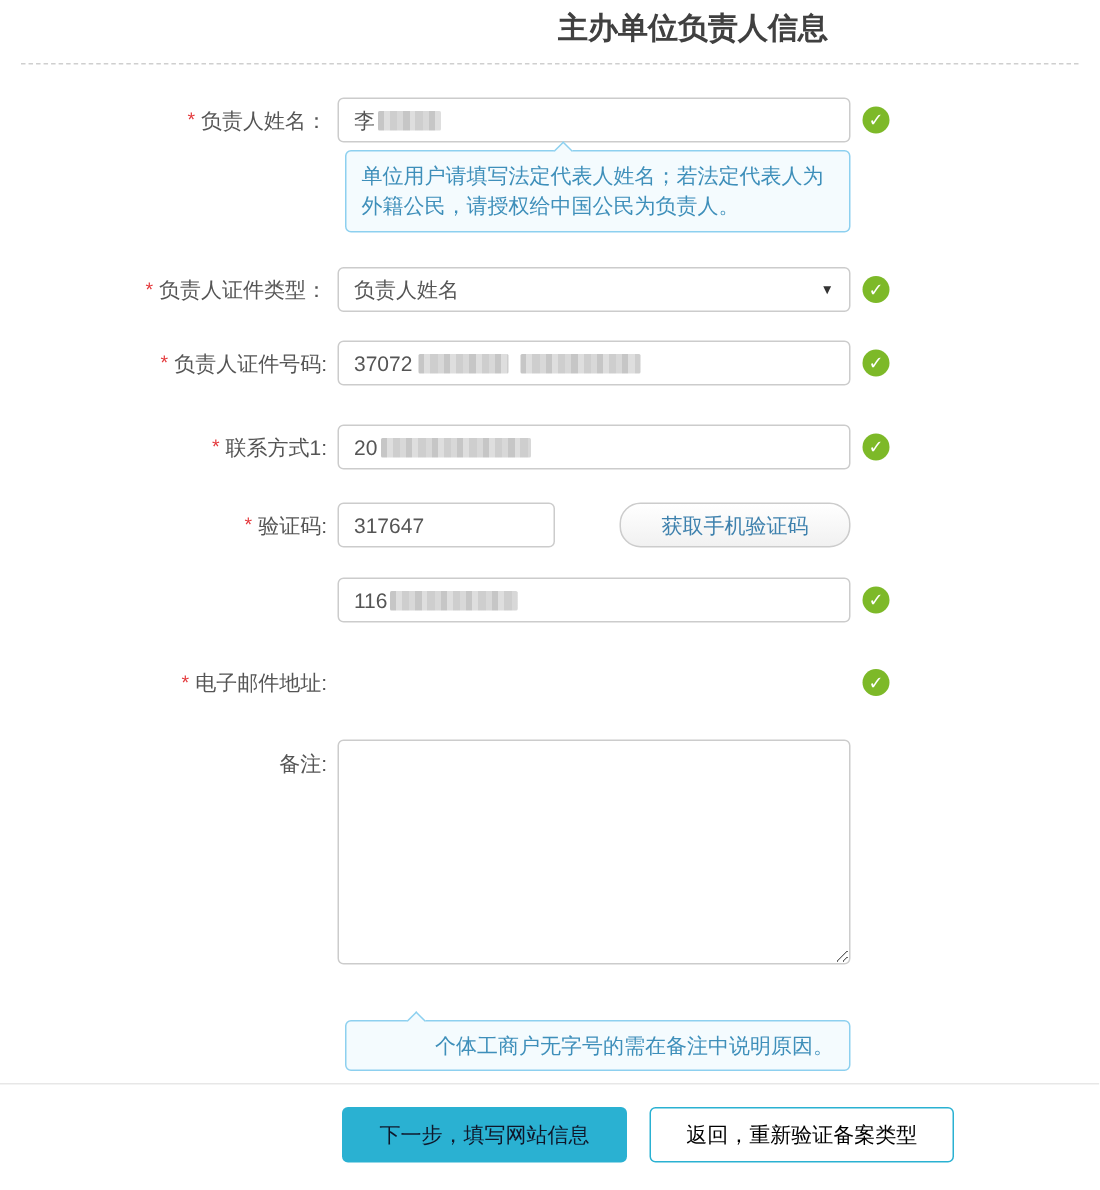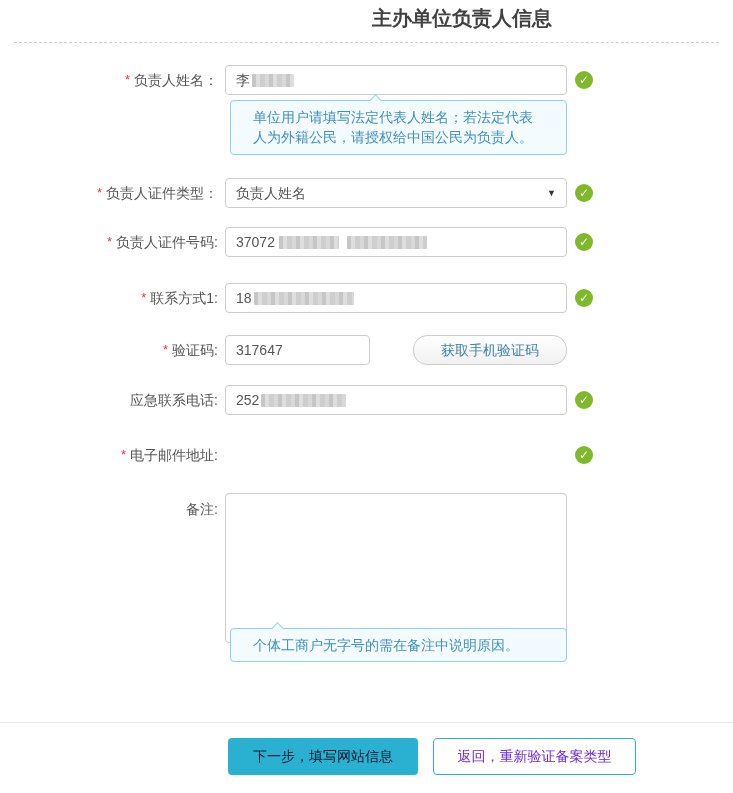--- a/index.html
+++ b/index.html
@@ -33,21 +33,21 @@
 
   textarea.remark{position:absolute;left:225px;top:0;width:342px;height:150px;
     padding:6px 10px;resize:both;font-family:inherit;line-height:1.4;outline:none;}
 
   .check{position:absolute;left:575px;top:6px;width:18px;height:18px;border-radius:50%;
     background:#7db928;color:#fff;font-size:12px;font-weight:bold;line-height:18px;
     text-align:center;}
 
   .tooltip{position:absolute;left:230px;width:337px;box-sizing:border-box;
     background:#f4fbfe;border:1px solid #8dd0ef;border-radius:4px;color:#3e8fba;
-    font-size:14px;line-height:1.45;padding:6px 22px;}
+    font-size:14px;line-height:1.45;padding:6px 10px;}
   .tooltip .caret{position:absolute;top:-5px;width:8px;height:8px;background:#f4fbfe;
     border-left:1px solid #8dd0ef;border-top:1px solid #8dd0ef;transform:rotate(45deg);}
 
   .mask{display:inline-block;height:13px;vertical-align:-2px;border-radius:1px;
     background:repeating-linear-gradient(90deg,#c6c6c6 0 4px,#dedede 4px 8px,#cecece 8px 13px,#d8d8d8 13px 17px);
     filter:blur(.5px);margin-left:2px;}
   .m-name{width:42px;}
   .m-id1{width:60px;margin-left:4px;}
   .m-id2{width:80px;margin-left:8px;}
   .m-phone{width:100px;}
@@ -55,21 +55,21 @@
   .m-mail{width:70px;margin-right:3px;}
 
   .btn-sms{position:absolute;left:413px;top:0;width:154px;height:30px;box-sizing:border-box;
     border:1px solid #ccc;border-radius:14px;background:linear-gradient(#ffffff,#f1f1f1);
     color:#3e81ad;font-size:14px;line-height:28px;text-align:center;cursor:pointer;}
 
   .btn-next{position:absolute;left:228px;top:738px;width:190px;height:37px;
     background:#2ab1d2;color:#0f172a;border:none;border-radius:4px;font-size:14px;
     line-height:37px;text-align:center;cursor:pointer;}
   .btn-back{position:absolute;left:433px;top:738px;width:203px;height:37px;box-sizing:border-box;
-    background:#fff;color:#6d28d9;border:1px solid #2ab1d2;border-radius:4px;font-size:14px;
+    background:#fff;color:#000000;border:1px solid #2ab1d2;border-radius:4px;font-size:14px;
     line-height:35px;text-align:center;cursor:pointer;}
 </style>
 </head>
 <body>
 
 <div id="page">
 
   <div class="page-title">主办单位负责人信息</div>
   <div class="dashed-sep"></div>
 
@@ -91,47 +91,46 @@
   </div>
 
   <div class="row" style="top:227px;">
     <div class="lbl"><em class="req">*</em><span>负责人证件号码:</span></div>
     <div class="inp"><span>37072</span><span class="mask m-id1"></span><span class="mask m-id2"></span></div>
     <span class="check">✓</span>
   </div>
 
   <div class="row" style="top:283px;">
     <div class="lbl"><em class="req">*</em><span>联系方式1:</span></div>
-    <div class="inp"><span>18</span><span class="mask m-phone"></span></div>
+    <div class="inp"><span>20</span><span class="mask m-phone"></span></div>
     <span class="check">✓</span>
   </div>
 
   <div class="row" style="top:335px;">
     <div class="lbl"><em class="req">*</em><span>验证码:</span></div>
     <input class="inp inp-short" value="317647" style="">
     <div class="btn-sms">获取手机验证码</div>
   </div>
 
   <div class="row" style="top:385px;">
-    <div class="lbl"><span>应急联系电话:</span></div>
-    <div class="inp"><span>252</span><span class="mask m-emg"></span></div>
+    <div class="inp"><span>116</span><span class="mask m-emg"></span></div>
     <span class="check">✓</span>
   </div>
 
   <div class="row" style="top:440px;padding-left:30px;">
     <div class="lbl"><em class="req">*</em><span>电子邮件地址:</span></div>
     <span class="check">✓</span>
   </div>
 
   <div class="row" style="top:493px;height:128px;">
     <div class="lbl lbl-top"><span>备注:</span></div>
     <textarea class="remark" style=""></textarea>
   </div>
 
-  <div class="tooltip" style="top:628px;">
+  <div class="tooltip" style="top:680px;text-align:right;">
     <span class="caret" style="left:42px;"></span>
     <span>个体工商户无字号的需在备注中说明原因。</span>
   </div>
 
   <div class="solid-sep"></div>
 
   <div class="btn-next">下一步，填写网站信息</div>
   <div class="btn-back">返回，重新验证备案类型</div>
 
 </div>

